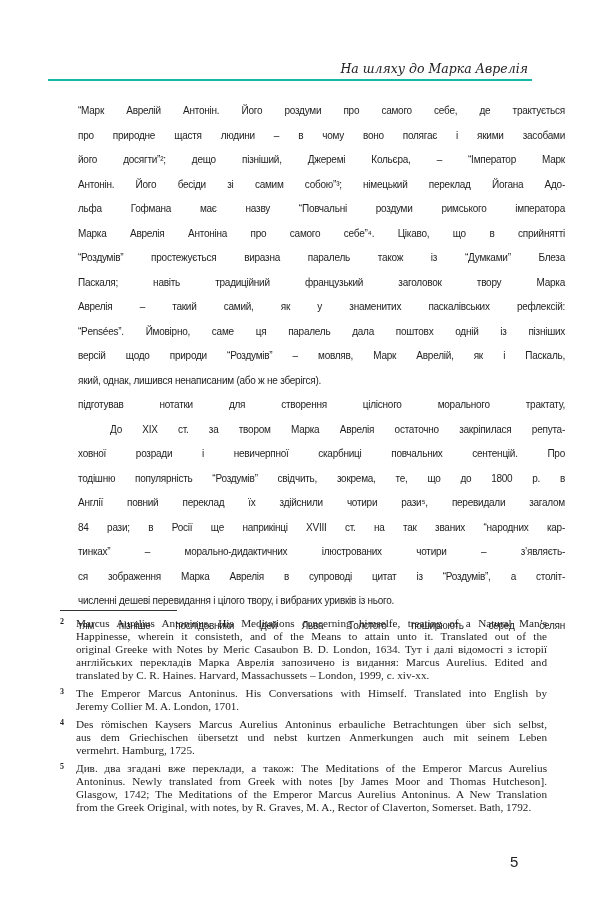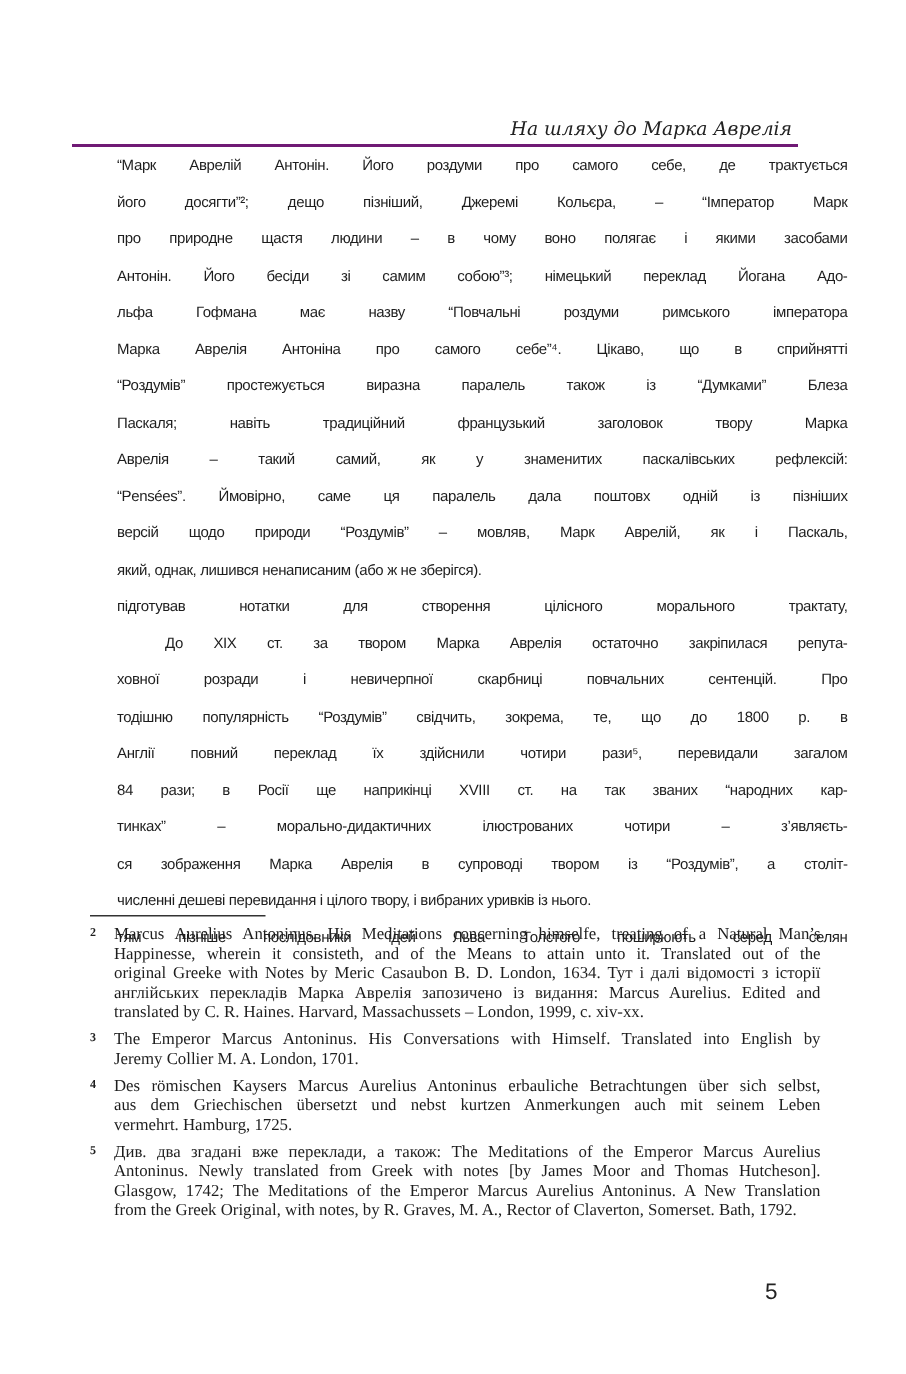--- a/index.html
+++ b/index.html
@@ -1,19 +1,19 @@
 <!DOCTYPE html>
 <html><head>
 <meta charset="utf-8">
 <style>
   html, body { margin: 0; padding: 0; background: #ffffff; }
   body { width: 604px; height: 916px; position: relative; overflow: hidden; color: #1e1e1e; }
   .header {
-    position: absolute; left: 48px; top: 76px; width: 484px; height: 20px;
-    border-bottom: 2px solid #701a75;
+    position: absolute; left: 48px; top: 59px; width: 484px; height: 20px;
+    border-bottom: 2px solid #14b8a6;
   }
   .header-title {
     position: absolute; right: 4px; top: 2px;
     font-family: "DejaVu Serif", serif; font-style: italic; font-size: 12.5px; color: #222;
   }
   .body-text {
     position: absolute; left: 78px; top: 99px; width: 487px;
     font-family: Liberation Sans, sans-serif; font-size: 10px; line-height: 24.5px;
     text-align: justify; letter-spacing: -0.25px;
   }
@@ -40,41 +40,41 @@
 </head>
 <body>
 
 <div class="header">
   <span class="header-title">На шляху до Марка Аврелія</span>
 </div>
 
 <div class="body-text">
   <p class="para">
     <span class="line">“Марк Аврелій Антонін. Його роздуми про самого себе, де трактується</span>
+    <span class="line">про природне щастя людини – в чому воно полягає і якими засобами</span>
     <span class="line">його досягти”²; дещо пізніший, Джеремі Кольєра, – “Імператор Марк</span>
-    <span class="line">про природне щастя людини – в чому воно полягає і якими засобами</span>
     <span class="line">Антонін. Його бесіди зі самим собою”³; німецький переклад Йогана Адо-</span>
     <span class="line">льфа Гофмана має назву “Повчальні роздуми римського імператора</span>
     <span class="line">Марка Аврелія Антоніна про самого себе”⁴. Цікаво, що в сприйнятті</span>
     <span class="line">“Роздумів” простежується виразна паралель також із “Думками” Блеза</span>
     <span class="line">Паскаля; навіть традиційний французький заголовок твору Марка</span>
     <span class="line">Аврелія – такий самий, як у знаменитих паскалівських рефлексій:</span>
     <span class="line">“Pensées”. Ймовірно, саме ця паралель дала поштовх одній із пізніших</span>
     <span class="line">версій щодо природи “Роздумів” – мовляв, Марк Аврелій, як і Паскаль,</span>
     <span class="line last">який, однак, лишився ненаписаним (або ж не зберігся).</span>
     <span class="line">підготував нотатки для створення цілісного морального трактату,</span>
   </p>
   <p class="para">
     <span class="line" style="padding-left:32px">До XIX ст. за твором Марка Аврелія остаточно закріпилася репута-</span>
     <span class="line">ховної розради і невичерпної скарбниці повчальних сентенцій. Про</span>
     <span class="line">тодішню популярність “Роздумів” свідчить, зокрема, те, що до 1800 р. в</span>
     <span class="line">Англії повний переклад їх здійснили чотири рази⁵, перевидали загалом</span>
     <span class="line">84 рази; в Росії ще наприкінці XVIII ст. на так званих “народних кар-</span>
     <span class="line">тинках” – морально-дидактичних ілюстрованих чотири – з’являєть-</span>
-    <span class="line">ся зображення Марка Аврелія в супроводі твором із “Роздумів”, а століт-</span>
+    <span class="line">ся зображення Марка Аврелія в супроводі цитат із “Роздумів”, а століт-</span>
     <span class="line last">численні дешеві перевидання і цілого твору, і вибраних уривків із нього.</span>
     <span class="line">тям пізніше послідовники ідей Льва Толстого поширюють серед селян</span>
   </p>
 </div>
 
 <div class="fn-rule"></div>
 
 <div class="footnotes">
   <div class="fn">
     <span class="fn-num">2</span>

